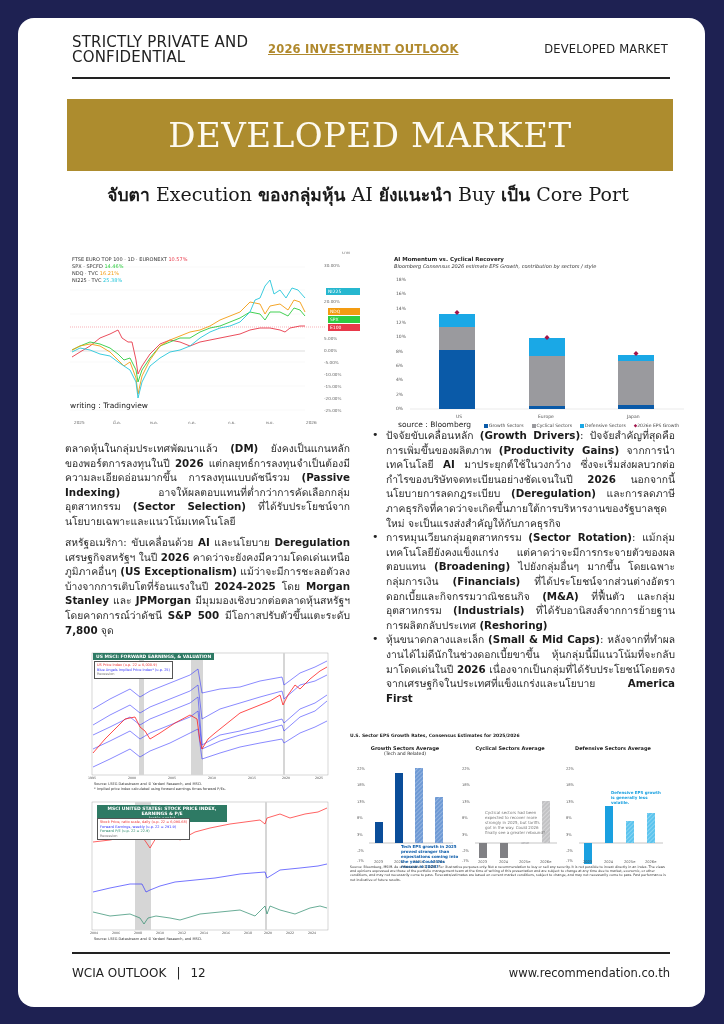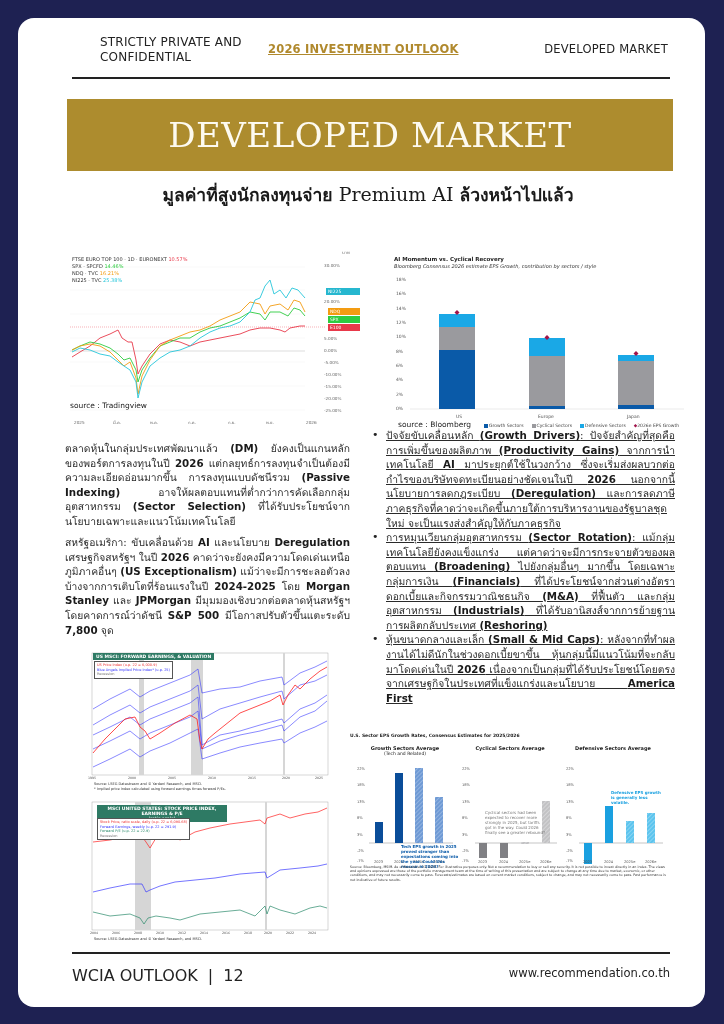--- a/index.html
+++ b/index.html
@@ -1,21 +1,21 @@
 <!DOCTYPE html>
 <html><head>
 <meta charset="utf-8">
 <style>
   * { box-sizing: border-box; margin: 0; padding: 0; }
   html, body { width: 724px; height: 1024px; overflow: hidden; }
   body { background: #1e2152; font-family: "DejaVu Sans", sans-serif; position: relative; }
   .page { position: absolute; left: 18px; top: 18px; width: 687px; height: 989px; background: #ffffff; border-radius: 16px; overflow: hidden; }
 
   .topbar { position: absolute; left: 54px; top: 17px; width: 596px; height: 38px; }
-  .tb-left { position: absolute; left: 0; top: 0; font-size: 12px; line-height: 15px; color: #222; letter-spacing: 0.2px; margin-left: 28px; }
+  .tb-left { position: absolute; left: 0; top: 0; font-size: 15px; line-height: 15px; color: #222; letter-spacing: 0.2px; }
   .tb-mid { position: absolute; left: 196px; top: 7px; font-size: 11.5px; color: #b0892d; font-weight: bold; letter-spacing: 0.2px; text-decoration: underline; }
   .tb-right { position: absolute; right: 0; top: 7px; font-size: 11.5px; color: #222; letter-spacing: 0.2px; }
   .rule-top { position: absolute; left: 54px; top: 59px; width: 598px; height: 2px; background: #222; }
 
   .banner { position: absolute; left: 49px; top: 81px; width: 606px; height: 72px; background: #ad8c2e; display: flex; align-items: center; justify-content: center; }
   .banner span { font-family: "DejaVu Serif", serif; color: #fdfaf0; font-size: 34px; letter-spacing: 0.5px; font-weight: normal; }
 
   .headline { position: absolute; left: 40px; top: 162px; width: 620px; text-align: center; color: #1a1a1a; }
   .headline .ln { font-size: 19px; line-height: 29px; font-family: "DejaVu Serif", serif; }
   .headline b { font-family: "DejaVu Sans", sans-serif; font-weight: bold; font-size: 17.5px; }
@@ -34,41 +34,41 @@
   .c2-src { position: absolute; left: 14px; top: 172px; font-size: 7.5px; color: #222; }
   .c2-legend { position: absolute; left: 100px; top: 175px; font-size: 4.5px; color: #444; display: flex; gap: 8px; }
   .c2-legend span.sw { display: inline-block; width: 4px; height: 4px; margin-right: 1px; vertical-align: middle; }
 
   
   .col { position: absolute; font-size: 10.3px; line-height: 14.6px; color: #2a2a2a; text-align: justify; }
   .col b { font-weight: bold; color: #1a1a1a; }
   .col-left-1 { left: 47px; top: 423px; width: 285px; }
   .col-left-2 { left: 47px; top: 517px; width: 285px; }
   .col-right { left: 352px; top: 410px; width: 305px; }
-  .col-right ul { list-style: none; text-decoration: underline; }
+  .col-right ul { list-style: none; }
   .col-right li { position: relative; padding-left: 16px; }
   .col-right li::before { content: "\2022"; position: absolute; left: 2px; top: 0; font-size: 11px; color: #222; }
 
   
   .chart3 { position: absolute; left: 42px; top: 631px; width: 300px; height: 145px; }
   .chart4 { position: absolute; left: 42px; top: 776px; width: 300px; height: 150px; }
   .yd-title { position: absolute; background: #2e7a64; color: #fff; font-size: 4.5px; font-weight: bold; padding: 1px 3px; }
   .yd-legend { position: absolute; background: #fff; border: 0.5px solid #555; font-size: 3.5px; line-height: 4.5px; color: #222; padding: 1px 2px; }
   .yd-src { position: absolute; font-size: 3.5px; color: #333; }
 
   
   .chart5 { position: absolute; left: 327px; top: 712px; width: 330px; height: 150px; }
   .c5-title { position: absolute; left: 5px; top: 3px; font-size: 4.5px; font-weight: bold; color: #222; }
   .c5-sub { position: absolute; font-size: 5px; font-weight: bold; color: #222; text-align: center; width: 100px; }
   .c5-subsub { position: absolute; font-size: 4.5px; color: #222; text-align: center; width: 100px; }
   .c5-note { position: absolute; font-size: 4px; line-height: 5px; }
   .c5-disclaimer { position: absolute; left: 5px; top: 135px; width: 322px; font-size: 3.3px; line-height: 4.2px; color: #333; }
 
   .rule-bottom { position: absolute; left: 54px; top: 934px; width: 598px; height: 2px; background: #222; }
-  .footer-left { position: absolute; left: 54px; top: 948px; font-size: 16px; color: #222; }
+  .footer-left { position: absolute; left: 54px; top: 948px; font-size: 12px; color: #222; }
   .footer-left .sep { display: inline-block; margin: 0 10px; }
   .footer-right { position: absolute; right: 35px; top: 948px; font-size: 11.5px; color: #222; }
 </style>
 </head>
 <body>
 
 <div class="page">
 
   <div class="topbar">
     <div class="tb-left">
@@ -78,21 +78,21 @@
     <div class="tb-mid">2026 INVESTMENT OUTLOOK</div>
     <div class="tb-right">DEVELOPED MARKET</div>
   </div>
   <div class="rule-top"></div>
 
   <div class="banner">
     <span>DEVELOPED MARKET</span>
   </div>
 
   <div class="headline">
-    <div class="ln" id="hl1"><b>มูลค่าที่สูงนักลงทุนจ่าย </b><span>Premium AI </span><b>ล้วงหน้าไปแล้ว</b></div>
+    <div class="ln" id="hl2"><b>จับตา </b><span>Execution </span><b>ของกลุ่มหุ้น </b><span>AI </span><b>ยังแนะนำ </b><span>Buy </span><b>เป็น </b><span>Core Port</span></div>
   </div>
 
   <div class="chart1">
     <svg width="300" height="190" viewBox="0 0 300 190">
       <rect x="10" y="8" width="240" height="165" fill="#fff"></rect>
       <g stroke="#eee" stroke-width="0.4">
         <line x1="10" y1="25" x2="245" y2="25"></line>
           <line x1="10" y1="48" x2="245" y2="48"></line>
         <line x1="10" y1="72" x2="245" y2="72"></line>
           <line x1="10" y1="96" x2="245" y2="96"></line>
@@ -129,21 +129,21 @@
     <div class="c1-legend">
       <div><span>FTSE EURO TOP 100 · 1D · EURONEXT</span> <span style="color:#e8394a">10.57%</span></div>
       <div><span>SPX · SPCFD</span> <span style="color:#2ecc40">14.46%</span></div>
       <div><span>NDQ · TVC</span> <span style="color:#f39c12">16.21%</span></div>
       <div><span>NI225 · TVC</span> <span style="color:#26c6da">25.38%</span></div>
     </div>
     <div class="c1-tag" style="left:266px;top:46px;background:#26b7cf;"><span>NI225</span> <span>+25.38%</span></div>
     <div class="c1-tag" style="left:268px;top:66px;background:#f39c12;"><span>NDQ</span> <span>+16.21%</span></div>
     <div class="c1-tag" style="left:268px;top:74px;background:#2ecc40;"><span>SPX</span> <span>+14.46%</span></div>
     <div class="c1-tag" style="left:268px;top:82px;background:#e8394a;"><span>E100</span> <span>+10.57%</span></div>
-    <div class="c1-src">source :  Tradingview</div>
+    <div class="c1-src">writing :  Tradingview</div>
   </div>
 
   <div class="chart2">
     <div class="c2-title">AI Momentum vs. Cyclical Recovery</div>
     <div class="c2-sub">Bloomberg Consensus 2026 estimate EPS Growth, contribution by sectors / style</div>
     <svg width="310" height="175" viewBox="0 0 310 175" style="position:absolute;left:0;top:0;">
       <g font-size="4.5" fill="#555" font-family="DejaVu Sans, sans-serif">
         <text x="12" y="33">18%</text>
         <text x="12" y="47">16%</text>
         <text x="12" y="62">14%</text>

